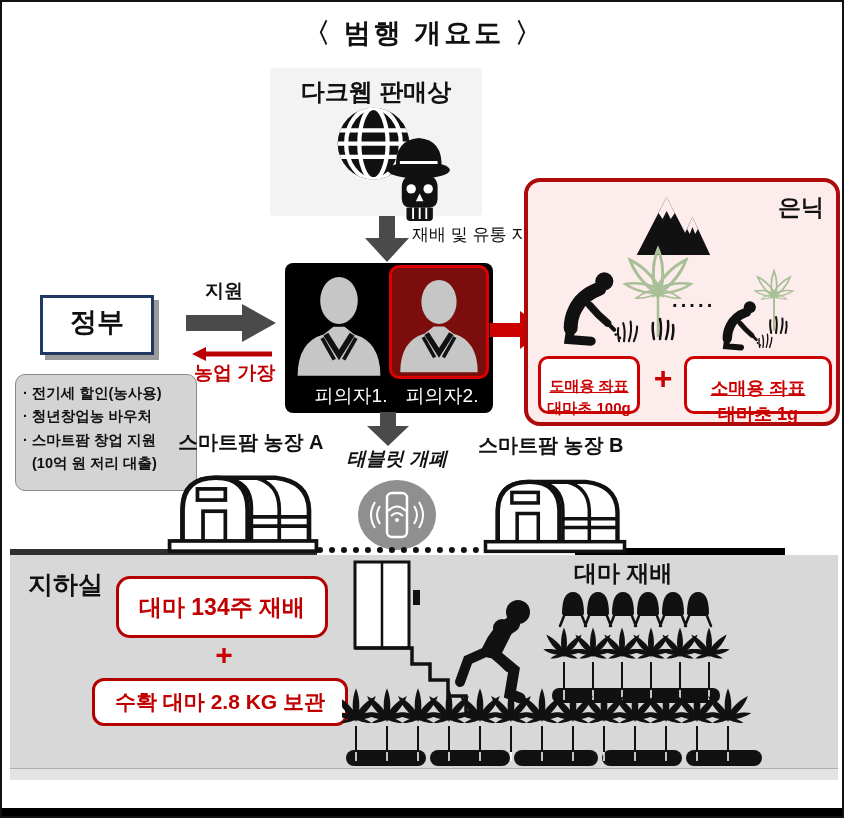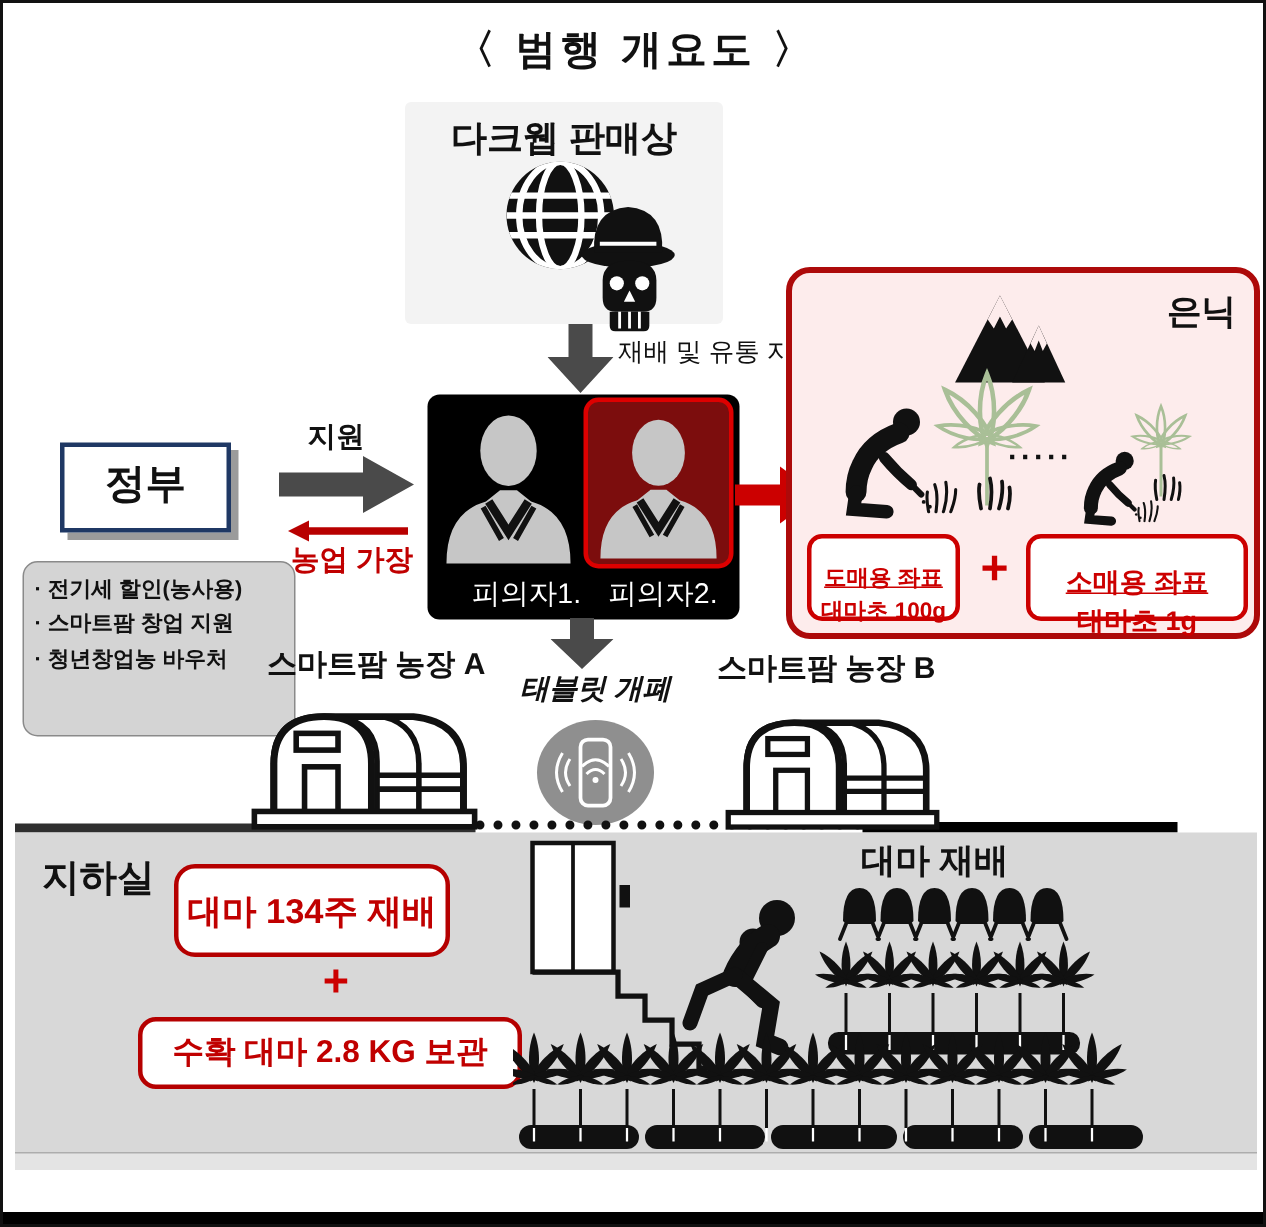--- a/index.html
+++ b/index.html
@@ -149,22 +149,23 @@
     <polygon points="0,11 56,11 56,0 90,19 56,38 56,27 0,27" fill="#4a4a4a"></polygon>
   </svg>
   <svg class="abs" style="left:190px;top:344px;" width="80" height="16">
     <line x1="80" y1="8" x2="14" y2="8" stroke="#b80000" stroke-width="5"></line>
     <polygon points="14,1 0,8 14,15" fill="#b80000"></polygon>
   </svg>
   <div class="abs red-text" style="left:192px;top:358px;">농업 가장</div>
 
   <div class="abs benefits" style="left:13px;top:356px;width:168px;height:102px;margin-top:16px;">
     <div>· 전기세 할인(농사용)</div>
+    <div>· 청년창업농 바우처</div>
     <div>· 스마트팜 창업 지원</div>
-    <div>· 청년창업농 바우처</div>
+    <div class="benefit-indent">(10억 원 저리 대출)</div>
   </div>
 
   <div class="abs suspects-box" style="left:283px;top:261px;width:208px;height:150px;">
     <svg class="abs" style="left:7px;top:6px;" width="94" height="108" viewBox="0 0 100 112">
       <use href="#bustg" fill="#c6c6c6"></use>
     </svg>
     <div class="abs suspect2-frame" style="left:104px;top:2px;width:100px;height:114px;">
       <svg class="abs" style="left:3px;top:3px;" width="88" height="104" viewBox="0 0 100 112">
         <use href="#bustg" fill="#c6c6c6"></use>
       </svg>
@@ -236,21 +237,21 @@
       <use href="#greenhouseg"></use>
     </svg>
   <svg class="abs" style="left:478px;top:464px;" width="150" height="88" viewBox="0 0 170 100">
       <use href="#greenhouseg"></use>
     </svg>
 
   <div class="abs underground" style="left:8px;top:553px;width:828px;height:213px;"></div>
   <div class="abs under-strip" style="left:8px;top:766px;width:828px;height:11px;"></div>
 
   <div class="abs basement-label" style="left:26px;top:566px;">지하실</div>
-  <div class="abs red-round" style="left:114px;top:574px;width:184px;height:62px;font-size:23px;line-height:56px;">대마 134주 재배</div>
+  <div class="abs red-round" style="left:114px;top:574px;width:212px;height:62px;font-size:23px;line-height:56px;">대마 134주 재배</div>
   <div class="abs ctr plus-red" style="left:200px;top:636px;width:44px;font-size:30px;">+</div>
   <div class="abs red-round" style="left:90px;top:676px;width:256px;height:48px;font-size:21px;line-height:42px;border-radius:12px;">수확 대마 2.8 KG 보관</div>
   <div class="abs grow-label" style="left:572px;top:556px;">대마 재배</div>
 
   <svg class="abs" style="left:340px;top:556px;" width="430" height="210" viewBox="0 0 430 210">
     <g>
       <rect x="13" y="4" width="54" height="86" fill="#fff" stroke="#111" stroke-width="3"></rect>
       <line x1="40" y1="4" x2="40" y2="90" stroke="#111" stroke-width="2.5"></line>
       <rect x="71" y="32" width="7" height="15" fill="#111"></rect>
     </g>

